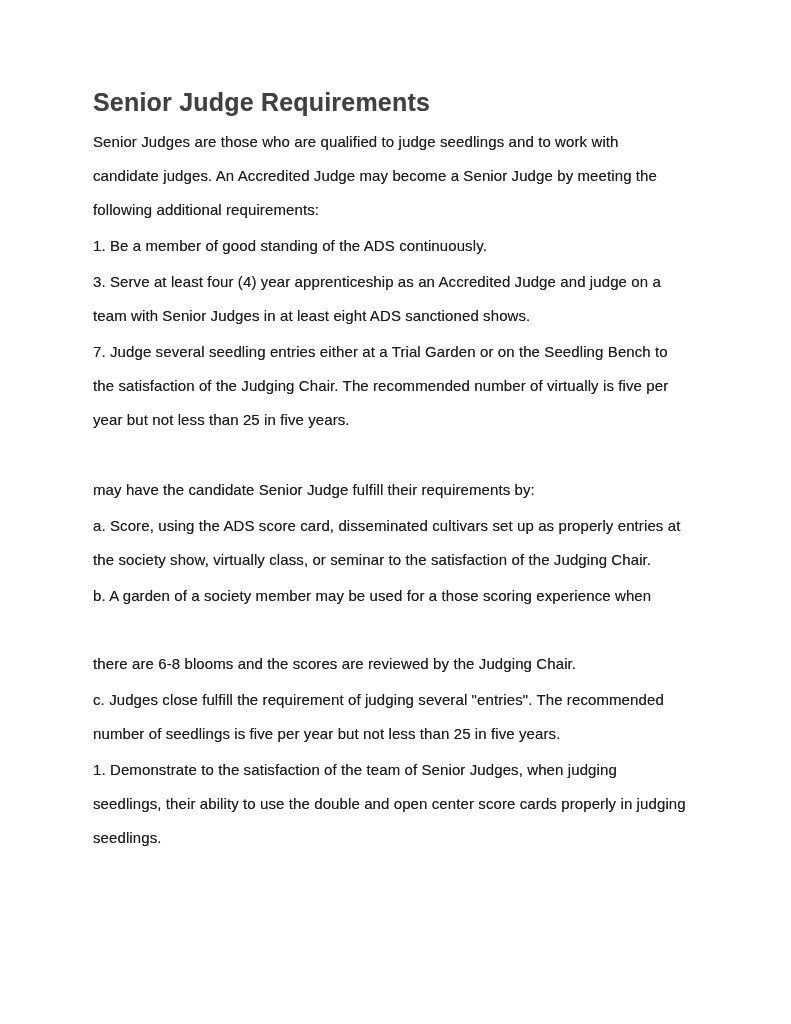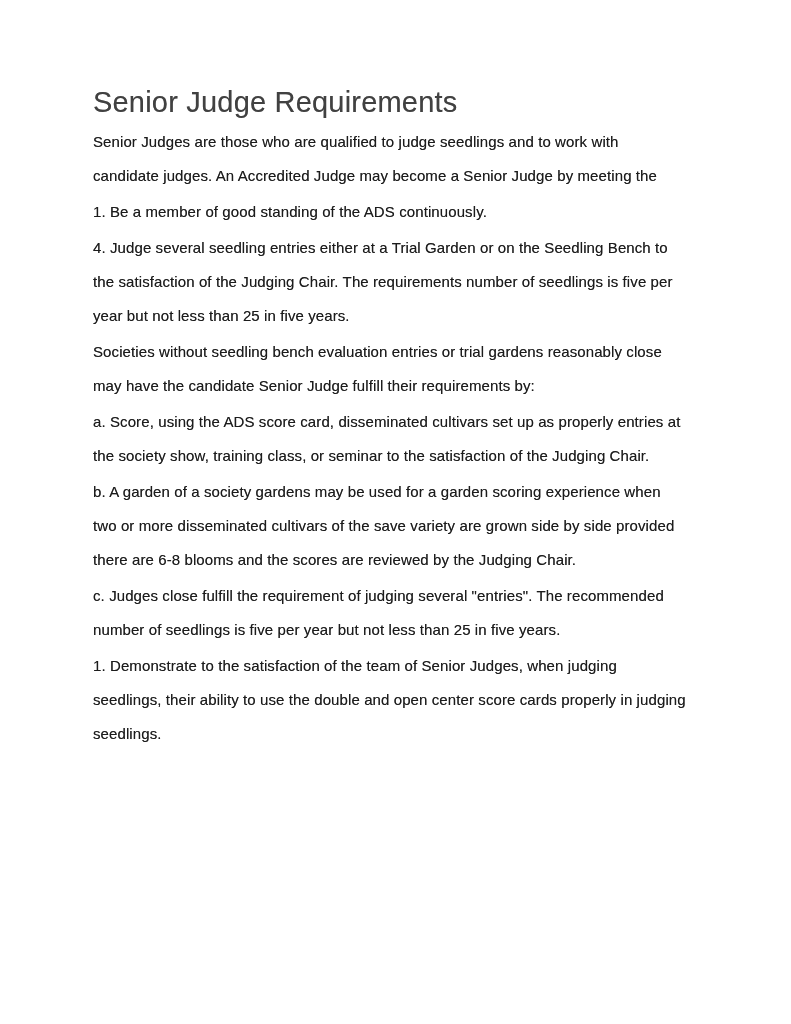--- a/index.html
+++ b/index.html
@@ -12,22 +12,22 @@
     box-sizing: border-box;
     width: 791px;
     height: 1024px;
     background: var(--page-bg, #ffffff);
     padding: 84px 88px 0 93px;
     font-family: "Liberation Sans", "DejaVu Sans", sans-serif;
     overflow: hidden;
   }
   .doc-title {
     margin: 0 0 5px 0;
-    font-size: 29px;
-    font-weight: 400;
+    font-size: 25px;
+    font-weight: 700;
     line-height: 36px;
     letter-spacing: 0.2px;
     color: var(--title-color, #414141);
     text-shadow: 0 0 0.5px rgba(50,50,50,0.45);
   }
   .doc-paragraph {
     margin: 0 0 2px 0;
     font-size: 15px;
     font-weight: 400;
     line-height: 34px;
@@ -42,47 +42,52 @@
 </head>
 <body>
 
 <div class="document-page">
 
   <h1 class="doc-title">Senior Judge Requirements</h1>
 
   <p class="doc-paragraph">
     <span class="doc-line">Senior Judges are those who are qualified to judge seedlings and to work with</span><br>
     <span class="doc-line">candidate judges. An Accredited Judge may become a Senior Judge by meeting the</span><br>
+    <span class="doc-line">following additional requirements:</span>
   </p>
 
   <p class="doc-paragraph">
     <span class="doc-line">1. Be a member of good standing of the ADS continuously.</span>
   </p>
 
 
+  <p class="doc-paragraph">
+    <span class="doc-line">3. Serve at least four (4) year apprenticeship as an Accredited Judge and judge on a</span><br>
+    <span class="doc-line">team with Senior Judges in at least eight ADS sanctioned shows.</span>
+  </p>
 
   <p class="doc-paragraph">
-    <span class="doc-line">4. Judge several seedling entries either at a Trial Garden or on the Seedling Bench to</span><br>
-    <span class="doc-line">the satisfaction of the Judging Chair. The requirements number of seedlings is five per</span><br>
+    <span class="doc-line">7. Judge several seedling entries either at a Trial Garden or on the Seedling Bench to</span><br>
+    <span class="doc-line">the satisfaction of the Judging Chair. The recommended number of virtually is five per</span><br>
     <span class="doc-line">year but not less than 25 in five years.</span>
   </p>
 
   <p class="doc-paragraph">
-    <span class="doc-line">Societies without seedling bench evaluation entries or trial gardens reasonably close</span><br>
+    <br>
     <span class="doc-line">may have the candidate Senior Judge fulfill their requirements by:</span>
   </p>
 
   <p class="doc-paragraph">
     <span class="doc-line">a. Score, using the ADS score card, disseminated cultivars set up as properly entries at</span><br>
-    <span class="doc-line">the society show, training class, or seminar to the satisfaction of the Judging Chair.</span>
+    <span class="doc-line">the society show, virtually class, or seminar to the satisfaction of the Judging Chair.</span>
   </p>
 
   <p class="doc-paragraph">
-    <span class="doc-line">b. A garden of a society gardens may be used for a garden scoring experience when</span><br>
-    <span class="doc-line">two or more disseminated cultivars of the save variety are grown side by side provided</span><br>
+    <span class="doc-line">b. A garden of a society member may be used for a those scoring experience when</span><br>
+    <br>
     <span class="doc-line">there are 6-8 blooms and the scores are reviewed by the Judging Chair.</span>
   </p>
 
   <p class="doc-paragraph">
     <span class="doc-line">c. Judges close fulfill the requirement of judging several "entries". The recommended</span><br>
     <span class="doc-line">number of seedlings is five per year but not less than 25 in five years.</span>
   </p>
 
   <p class="doc-paragraph">
     <span class="doc-line">1. Demonstrate to the satisfaction of the team of Senior Judges, when judging</span><br>

